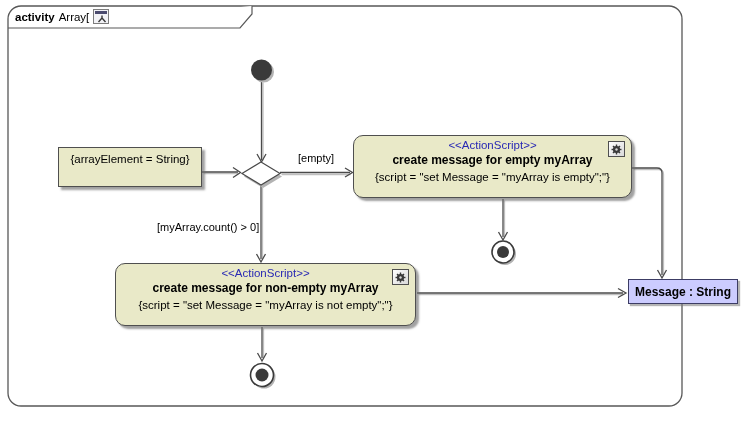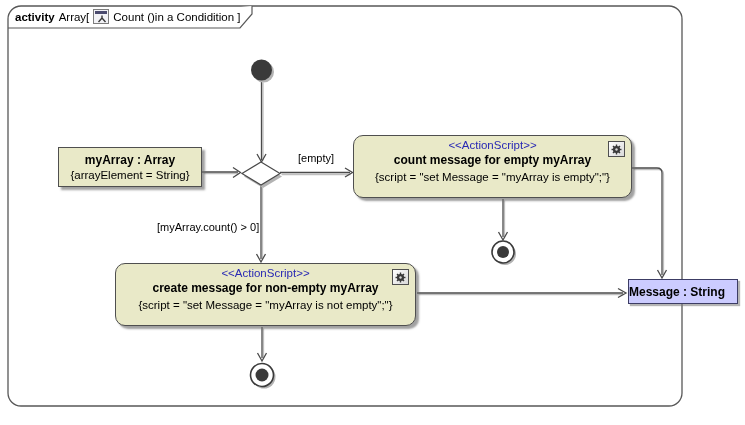--- a/index.html
+++ b/index.html
@@ -51,21 +51,21 @@
     width: 17px; height: 16px;
     border: 1px solid #4f4f4f;
     background: linear-gradient(135deg, #ffffff 0%, #d9d9d9 100%);
     display: flex; align-items: center; justify-content: center;
   }
 
   .message-node {
     background: #ccccff;
     border: 1px solid #3c3c64;
     box-shadow: 2px 2px 1px rgba(120,120,120,0.55);
-    display: flex; align-items: center; 
+    display: flex; align-items: center; justify-content: center;
     font-size: 12px; font-weight: bold;
   }
 
   .guard-label {
     position: absolute; z-index: 3;
     font-size: 11px; white-space: nowrap; background: transparent;
   }
 </style>
 </head>
 <body>
@@ -145,31 +145,29 @@
 
   <div class="frame-title">
     <span class="kw">activity</span>
     <span>Array[</span>
     <span class="tab-icon">
       <span class="bar"></span>
       <svg width="16" height="15" viewBox="0 0 16 15">
         <path d="M 8 5.5 V 8 M 8 8 L 4.5 12 M 8 8 L 11.5 12" stroke="#3a3a3a" stroke-width="1.4" fill="none"></path>
       </svg>
     </span>
-    <span>Count ()in a Condidition ]</span>
   </div>
 
   <div class="node uml-box obj-node" style="left:58px; top:147px; width:144px; height:40px;">
-    <div class="obj-title">myArray : Array</div>
     <div class="obj-constraint">{arrayElement = String}</div>
   </div>
 
   <div class="node uml-box action-node" style="left:353px; top:135px; width:279px; height:63px;">
     <div class="stereotype">&lt;&lt;ActionScript&gt;&gt;</div>
-    <div class="action-title">count message for empty myArray</div>
+    <div class="action-title">create message for empty myArray</div>
     <div class="action-script">{script = "set Message = "myArray is empty";"}</div>
     <span class="gear-btn">
       <svg width="11" height="11" viewBox="0 0 11 11">
         <g stroke="#3a3a3a" stroke-width="1.4">
           <line x1="5.5" y1="0.5" x2="5.5" y2="10.5"></line>
           <line x1="0.5" y1="5.5" x2="10.5" y2="5.5"></line>
           <line x1="2" y1="2" x2="9" y2="9"></line>
           <line x1="9" y1="2" x2="2" y2="9"></line>
         </g>
         <circle cx="5.5" cy="5.5" r="3.6" fill="#3a3a3a"></circle>

